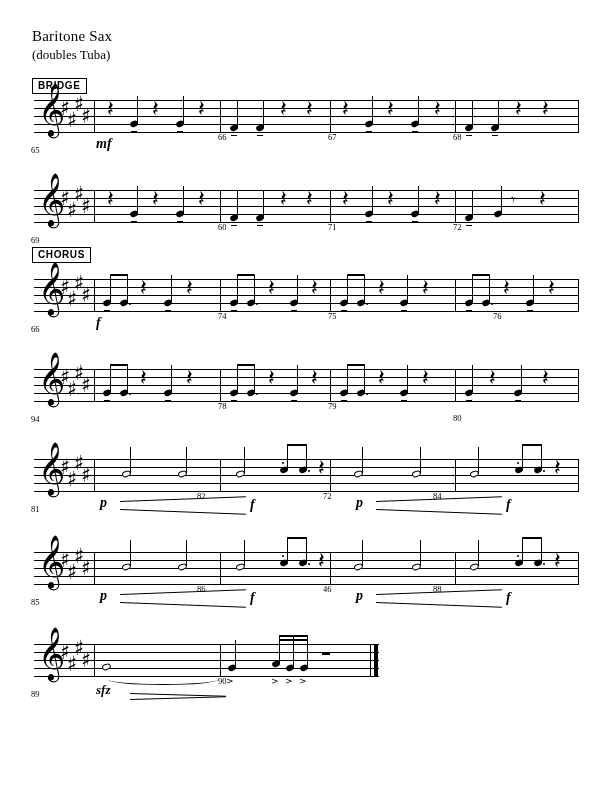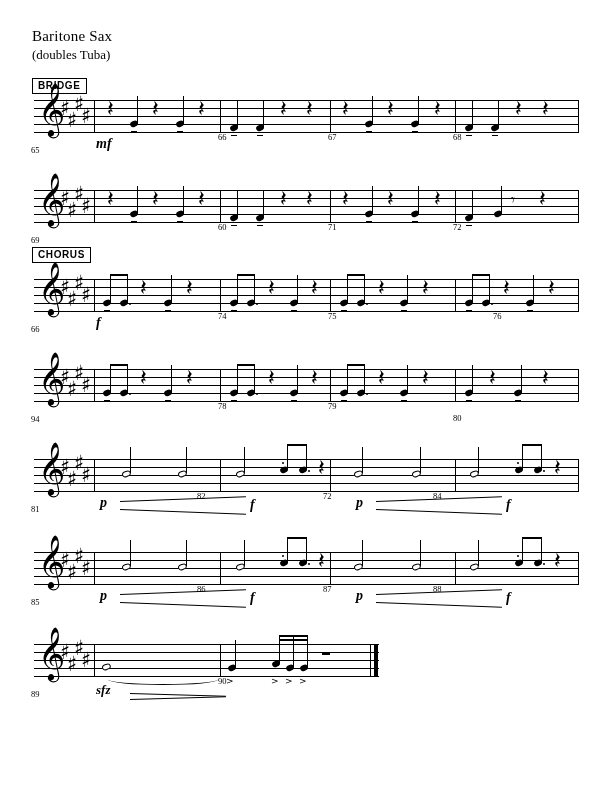--- a/index.html
+++ b/index.html
@@ -624,21 +624,21 @@
     <div class="flagdot" style="left:248px; top:3px;"></div>
     <div class="flagdot" style="left:274px; top:11px;"></div>
     <div class="qrest" style="left:284px; top:-2px;">𝄽</div>
     <div class="measnum" style="left:163px; top:32px;">86</div>
 
     <div class="barline" style="left:296px;"></div>
     <div class="note hollow" style="left:320px; top:12px;"></div>
     <div class="stem" style="left:328px; top:-12px; height:26px;"></div>
     <div class="note hollow" style="left:378px; top:12px;"></div>
     <div class="stem" style="left:386px; top:-12px; height:26px;"></div>
-    <div class="measnum" style="left:289px; top:32px;">87</div>
+    <div class="measnum" style="left:289px; top:32px;">46</div>
     <div class="dyn" style="left:322px; top:36px;">p</div>
     <div class="hairpin" style="left:342px; top:42px; width:126px;">
       <div class="up" style="transform: rotate(-2.2deg);"></div>
       <div class="dn" style="top:8px; transform: rotate(2.2deg);"></div>
     </div>
     <div class="dyn" style="left:472px; top:38px;">f</div>
 
     <div class="barline" style="left:421px;"></div>
     <div class="note hollow" style="left:436px; top:12px;"></div>
     <div class="stem" style="left:444px; top:-12px; height:26px;"></div>

